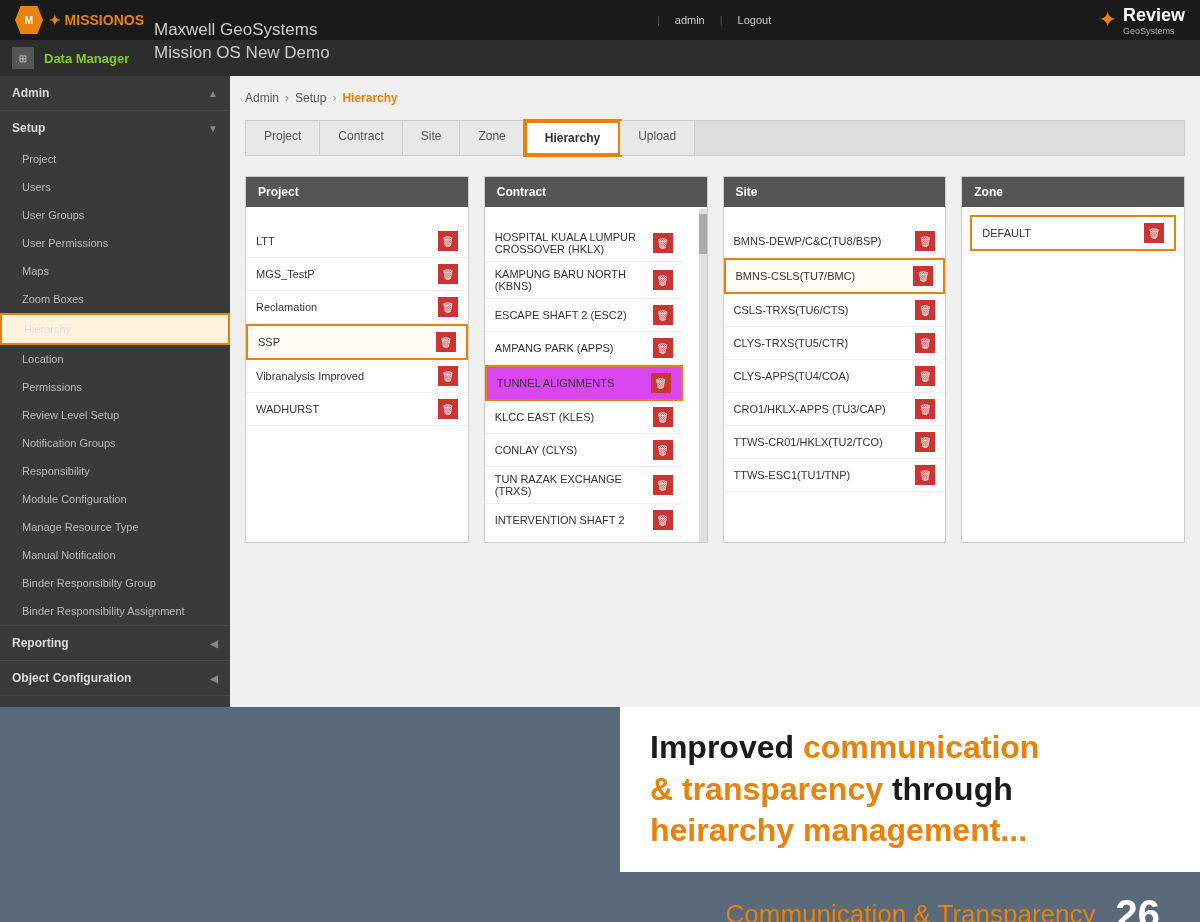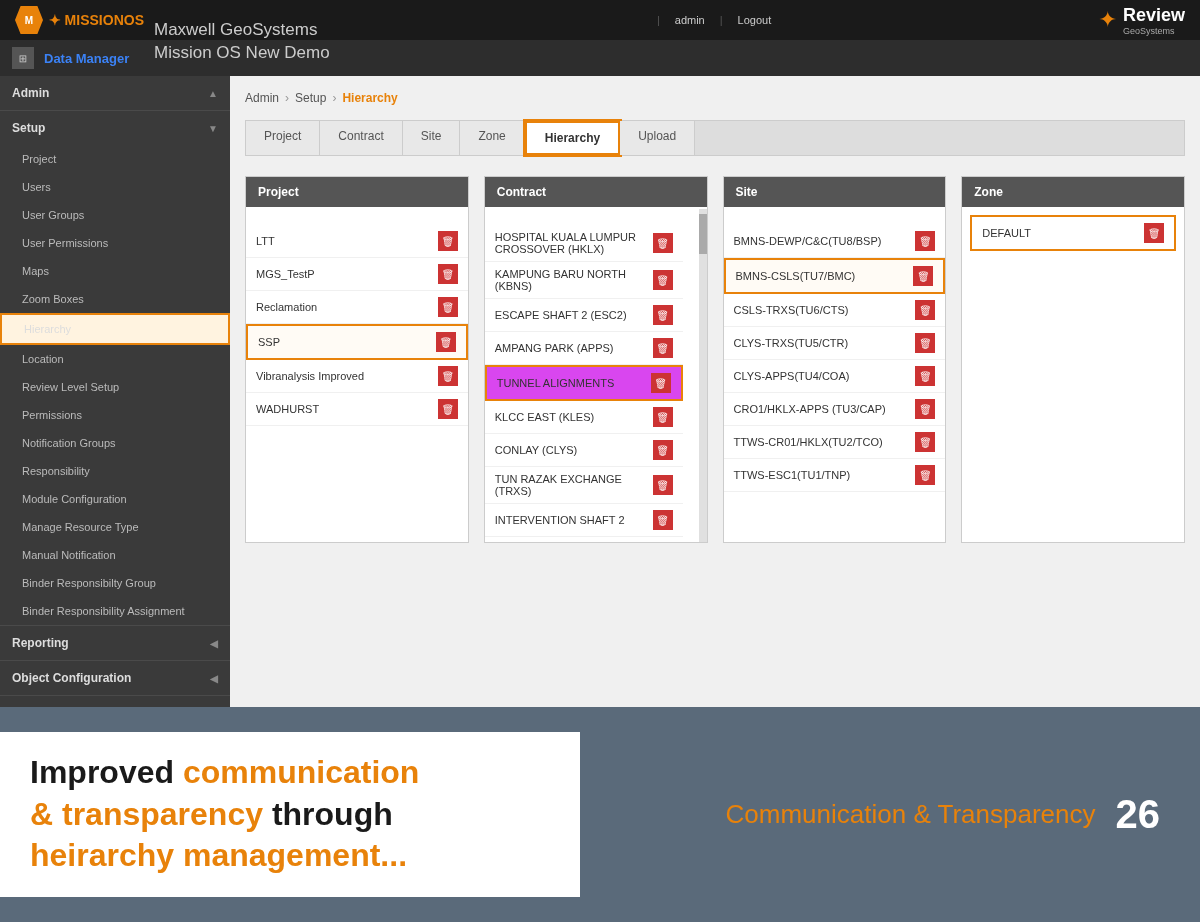--- a/index.html
+++ b/index.html
@@ -29,21 +29,21 @@
     
     .app-bar {
       background: #2d2d2d;
       height: 36px;
       display: flex;
       align-items: center;
       padding: 0 12px;
       gap: 10px;
     }
     .app-bar-icon { width: 22px; height: 22px; background: #555; display: flex; align-items: center; justify-content: center; color: #ccc; font-size: 10px; }
-    .app-bar-title { color: #3b82f6; font-size: 13px; font-weight: bold; }
+    .app-bar-title { color: #84cc16; font-size: 13px; font-weight: bold; }
 
     
     .main-layout { display: flex; height: calc(922px - 76px - 215px); }
 
     
     .sidebar {
       width: 230px;
       background: #3a3a3a;
       color: #ccc;
       flex-shrink: 0;
@@ -189,21 +189,22 @@
       justify-content: space-between;
       font-size: 11px;
       color: #333;
     }
 
     
     .promo-section {
       height: 215px;
       background: #5a6a7a;
       display: flex;
-      align-items: center;
+      align-items: flex-end;
+      flex-direction: column;
     }
     .promo-left {
       width: 580px;
       background: white;
       display: flex;
       align-items: center;
       padding: 20px 30px;
     }
     .promo-text { font-size: 32px; line-height: 1.3; font-weight: bold; }
     .promo-text .black { color: #1a1a1a; }
@@ -268,22 +269,22 @@
         <span class="chevron">▼</span>
       </div>
       <div class="sidebar-item">Project</div>
       <div class="sidebar-item">Users</div>
       <div class="sidebar-item">User Groups</div>
       <div class="sidebar-item">User Permissions</div>
       <div class="sidebar-item">Maps</div>
       <div class="sidebar-item">Zoom Boxes</div>
       <div class="sidebar-item highlighted bordered-orange" style="border:2px solid #e8820a; background:#fff3e0;">Hierarchy</div>
       <div class="sidebar-item">Location</div>
+      <div class="sidebar-item">Permissions</div>
       <div class="sidebar-item">Review Level Setup</div>
-      <div class="sidebar-item">Permissions</div>
       <div class="sidebar-item">Notification Groups</div>
       <div class="sidebar-item">Responsibility</div>
       <div class="sidebar-item">Module Configuration</div>
       <div class="sidebar-item">Manage Resource Type</div>
       <div class="sidebar-item">Manual Notification</div>
       <div class="sidebar-item">Binder Responsibilty Group</div>
       <div class="sidebar-item">Binder Responsibility Assignment</div>
     </div>
 
     <div class="sidebar-section">

